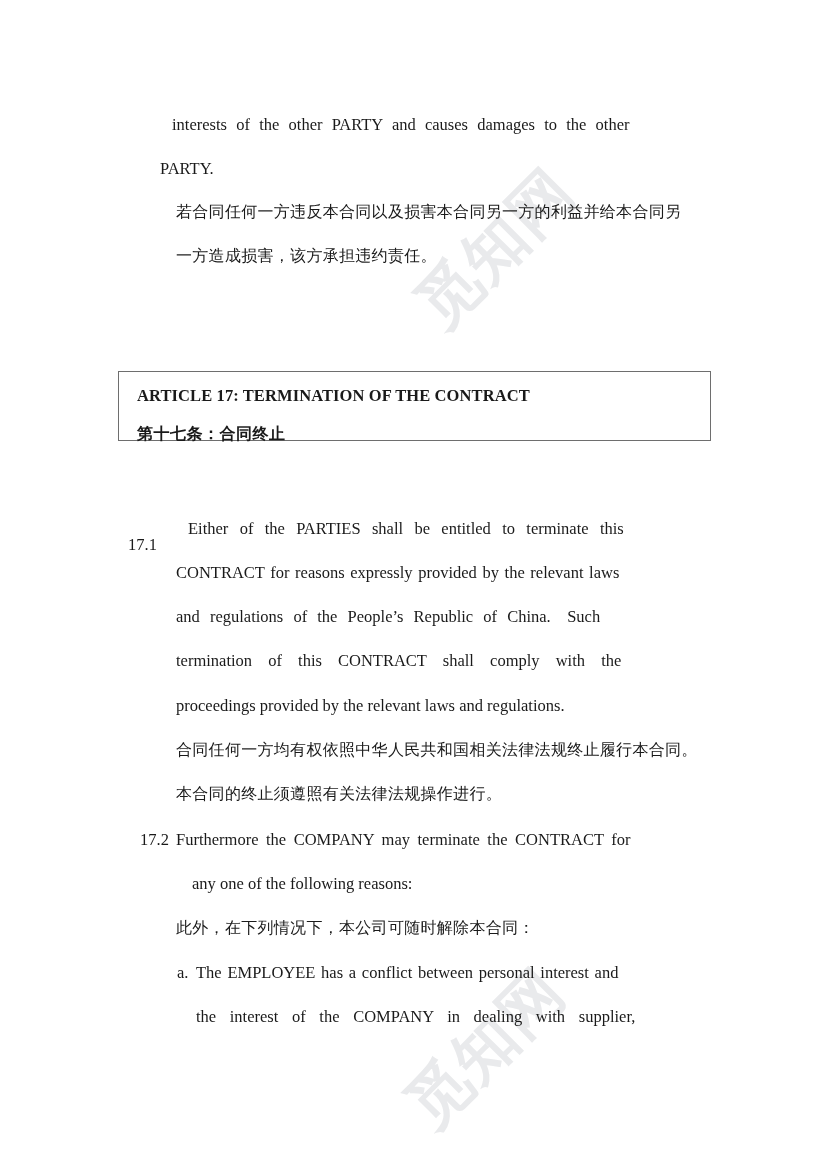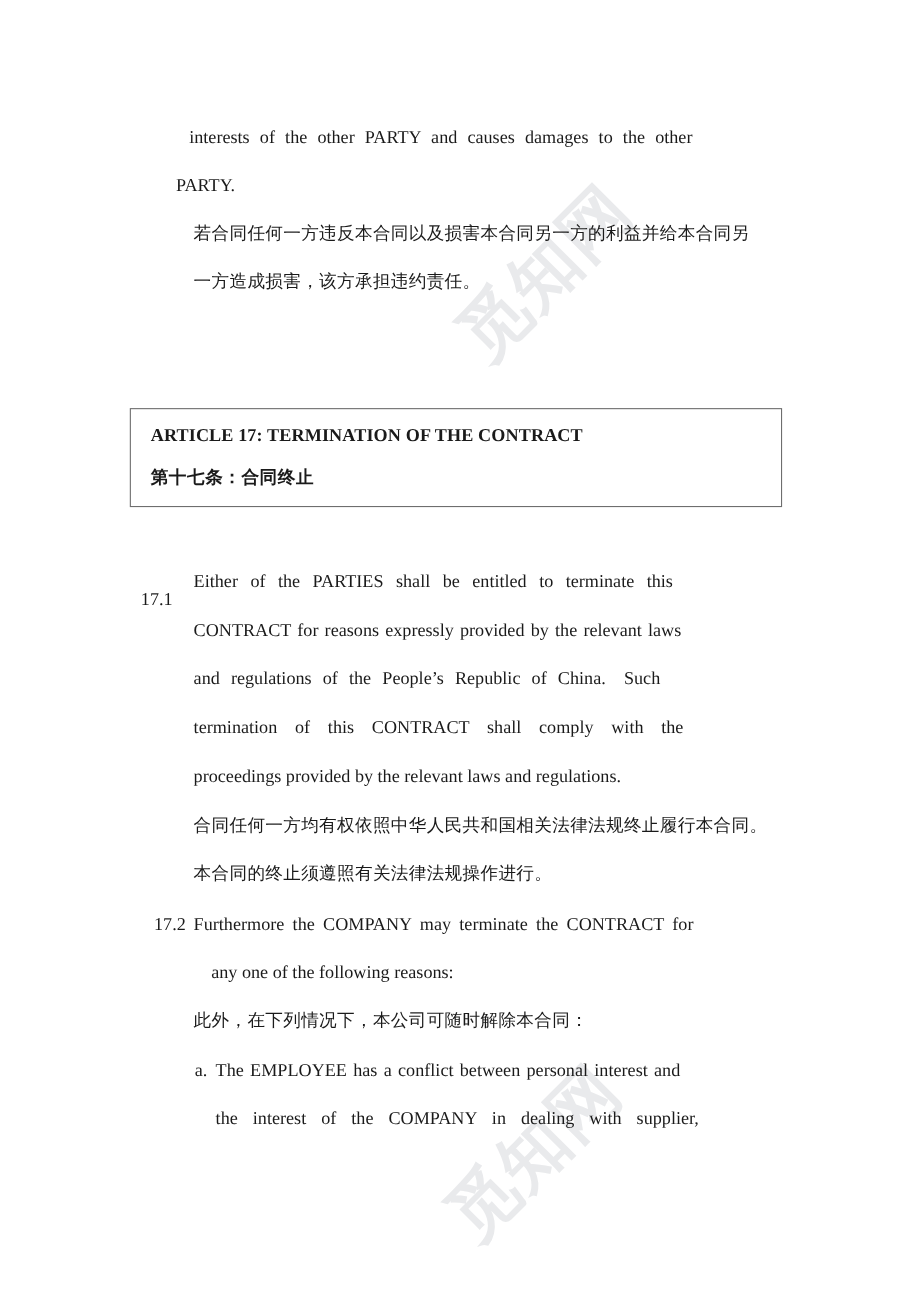--- a/index.html
+++ b/index.html
@@ -76,21 +76,21 @@
     font-family: "Liberation Serif", "DejaVu Serif", serif;
     line-height: 1;
   }
 
   
   .article-box {
     position: absolute;
     left: 118px;
     top: 371px;
     width: 593px;
-    height: 90px;
+    height: 70px;
     border: 1.5px solid #6e6e6e;
     box-sizing: border-box;
     background: transparent;
   }
   .article-box .box-line {
     position: absolute;
     font-weight: 700;
     line-height: 1;
     white-space: nowrap;
   }
@@ -124,21 +124,21 @@
     <div class="line cn" style="left:176px; top:204px;">若合同任何一方违反本合同以及损害本合同另一方的利益并给本合同另</div>
     <div class="line cn" style="left:176px; top:248px;">一方造成损害，该方承担违约责任。</div>
 
     <div class="article-box">
       <div class="box-line box-line-en">ARTICLE 17: TERMINATION OF THE CONTRACT</div>
       <div class="box-line box-line-cn">第十七条：合同终止</div>
     </div>
 
     <div class="num" style="left:128px; top:521px;margin-top:16px;">17.1</div>
 
-    <div class="line en" style="left:176px; top:521px; word-spacing:7.2px;">Either of the PARTIES shall be entitled to terminate this</div>
+    <div class="line en" style="left:188px; top:521px; word-spacing:7.2px;">Either of the PARTIES shall be entitled to terminate this</div>
     <div class="line en" style="left:176px; top:565px; word-spacing:1.5px;">CONTRACT for reasons expressly provided by the relevant laws</div>
     <div class="line en" style="left:176px; top:609px; word-spacing:6px;">and regulations of the People’s Republic of China.　Such</div>
     <div class="line en" style="left:176px; top:653px; word-spacing:12px;">termination of this CONTRACT shall comply with the</div>
     <div class="line en" style="left:176px; top:698px;">proceedings provided by the relevant laws and regulations.</div>
 
     <div class="line cn" style="left:176px; top:742px;">合同任何一方均有权依照中华人民共和国相关法律法规终止履行本合同。</div>
     <div class="line cn" style="left:176px; top:786px;">本合同的终止须遵照有关法律法规操作进行。</div>
 
     <div class="num" style="left:140px; top:832px;">17.2</div>
 

